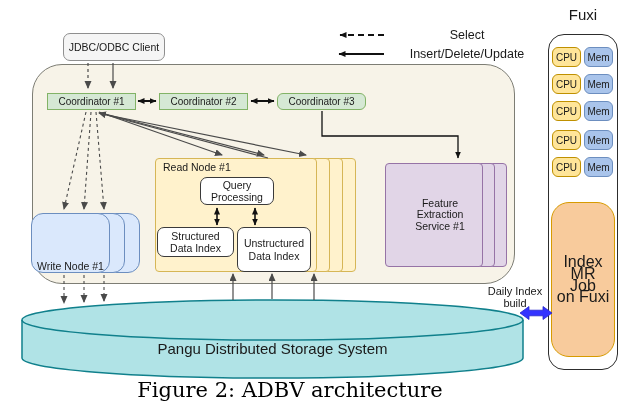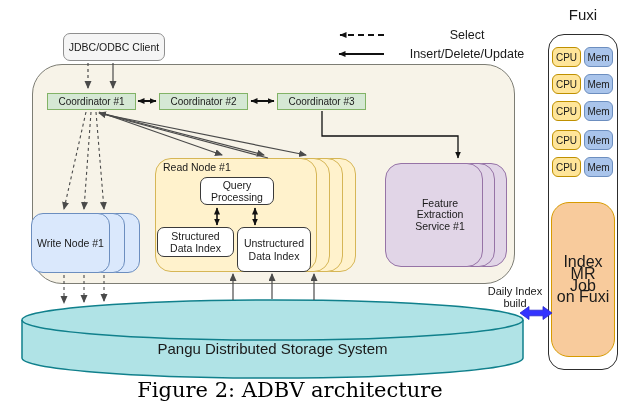--- a/index.html
+++ b/index.html
@@ -15,21 +15,21 @@
     background:#f7f3e8;border:1.5px solid #7d7d74;
   }
   .client-box{
     left:63px;top:33px;width:102px;height:28px;border-radius:7px;
     background:#f5f5f5;border:1.5px solid #8f8f8f;font-size:10.5px;
   }
   .coord{
     top:93px;width:89px;height:17px;background:#d5e8d4;border:1px solid #82b366;
     font-size:10px;
   }
-  .stack-layer{border-radius:16px;padding-left:12px;}
+  .stack-layer{border-radius:4px;padding-left:12px;}
   .read-layer{top:158px;width:162px;height:114px;background:#fff2cc;border:1.3px solid #d6b656;}
   .write-layer{top:213px;width:79px;height:60px;background:#dae8fc;border:1.3px solid #6c8ebf;border-radius:12px;}
   .feat-layer{top:163px;width:98px;height:104px;background:#e1d5e7;border:1.3px solid #9673a6;}
   .inner-white{
     background:#ffffff;border:1.3px solid #3a3a3a;border-radius:7px;
     font-size:10.5px;line-height:12.5px;padding:1px;
   }
   .read-title{left:163px;top:161px;font-size:10.5px;}
   .write-label{font-size:10.5px;}
   .feat-text{font-size:10.5px;line-height:11.6px;}
@@ -66,42 +66,42 @@
   <div>Select</div>
   <div>Insert/Delete/Update</div>
 </div>
 
 <div class="abs coord center" style="left:47px;">
   <span>Coordinator #1</span>
 </div>
 <div class="abs coord center" style="left:159px;">
   <span>Coordinator #2</span>
 </div>
-<div class="abs coord center" style="left:277px;">
+<div class="abs coord center" style="left:277px;border-radius:6px;">
   <span>Coordinator #3</span>
 </div>
 
 <div class="abs stack-layer read-layer" style="left:194px;"></div>
 <div class="abs stack-layer read-layer" style="left:181px;"></div>
 <div class="abs stack-layer read-layer" style="left:168px;"></div>
 <div class="abs stack-layer read-layer" style="left:155px;"></div>
 <div class="abs read-title">Read Node #1</div>
 <div class="abs inner-white center" style="left:200px;top:177px;width:74px;height:28px;">
   <span>Query Processing</span>
 </div>
 <div class="abs inner-white center" style="left:157px;top:227px;width:77px;height:30px;">
   <span>Structured Data Index</span>
 </div>
 <div class="abs inner-white center" style="left:237px;top:227px;width:74px;height:45px;">
   <span>Unstructured Data Index</span>
 </div>
 
 <div class="abs write-layer" style="left:61px;"></div>
 <div class="abs write-layer" style="left:46px;"></div>
-<div class="abs write-layer center write-label" style="left:31px;">
+<div class="abs write-layer center write-label" style="left:31px;align-items:flex-end;">
   <span>Write Node #1</span>
 </div>
 
 <div class="abs stack-layer feat-layer" style="left:409px;"></div>
 <div class="abs stack-layer feat-layer" style="left:397px;"></div>
 <div class="abs stack-layer feat-layer center feat-text" style="left:385px;">
   <span>
     <span style="display:block">Feature</span>
     <span style="display:block">Extraction</span>
     <span style="display:block">Service #1</span>

